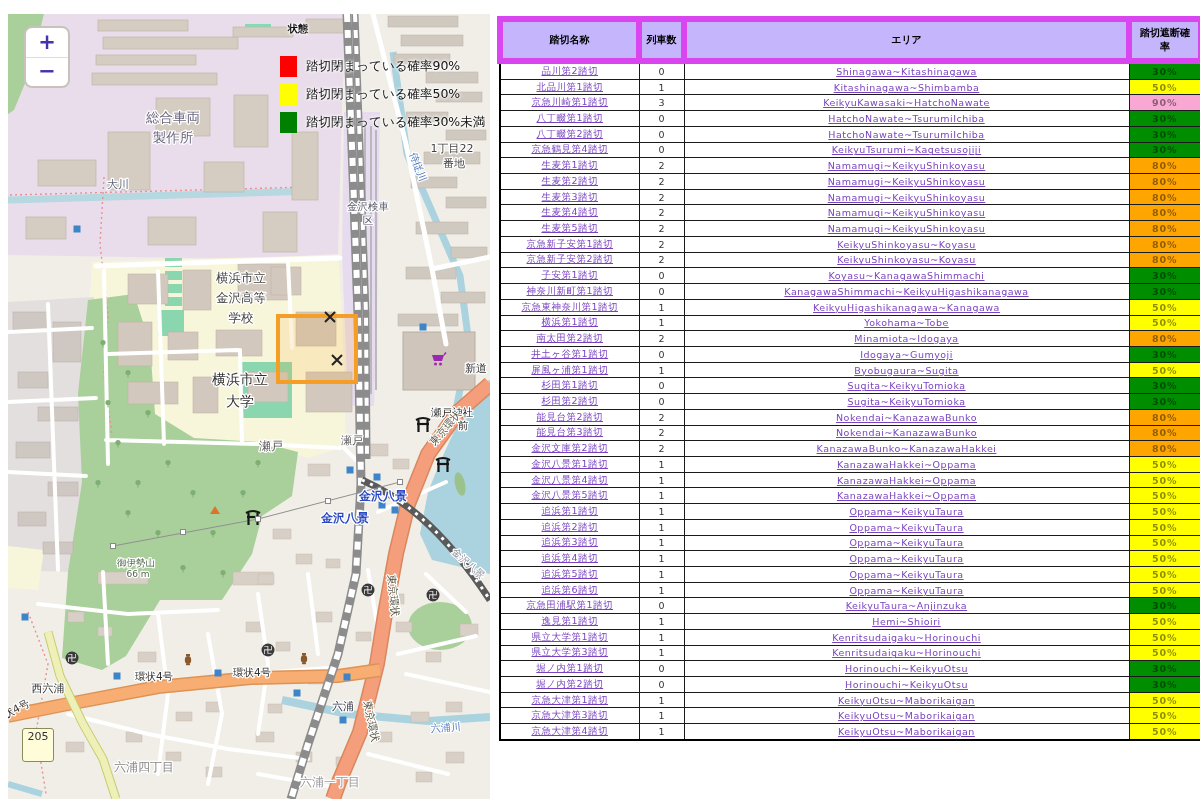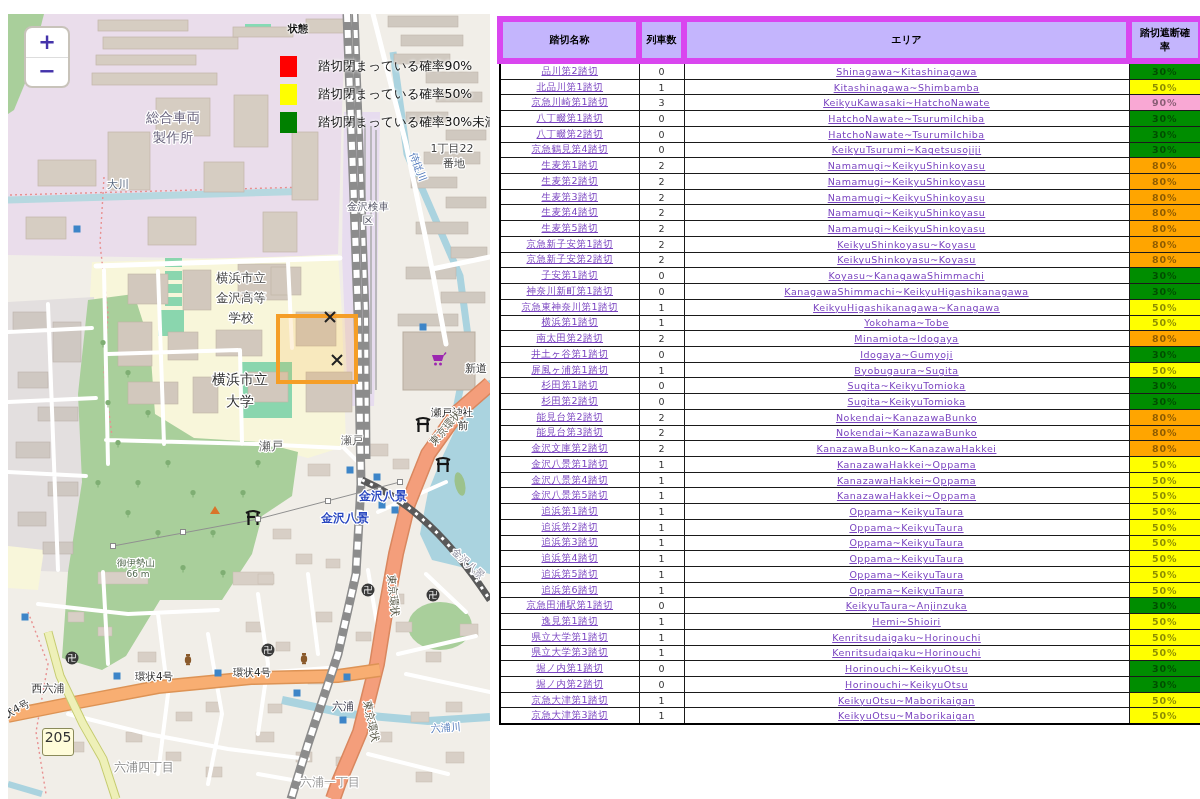--- a/index.html
+++ b/index.html
@@ -16,25 +16,25 @@
            display:flex;flex-direction:column;}
   .zoomctl button{flex:1;border:none;background:transparent;color:#4433aa;font-size:21px;
            font-weight:bold;cursor:pointer;line-height:1;padding:0;font-family:inherit;}
   .zoomctl .sep{height:1px;background:#ddd;}
   
   .legend{position:absolute;left:272px;top:8px;z-index:25;pointer-events:none;}
   .legend .lg-title{font-size:10px;font-weight:bold;color:#111;margin:0 0 16px 8px;
            text-shadow:0 0 3px #fff,0 0 3px #fff,0 0 3px #fff;}
   .lg-row{display:flex;align-items:center;height:28px;}
   .lg-sw{width:17px;height:21px;flex:0 0 17px;display:inline-block;}
-  .lg-tx{font-size:12.5px;color:#111;margin-left:21px;white-space:nowrap;
+  .lg-tx{font-size:12.5px;color:#111;margin-left:9px;white-space:nowrap;
          text-shadow:0 0 3px #fff,0 0 3px #fff,0 0 4px #fff;text-align:center;}
   
-  .roadbadge{position:absolute;left:34px;top:714px;width:32px;height:28px;background:#fffcda;
-      border:1.5px solid #8a8a5a;border-radius:3px;font-size:14px;color:#333;text-align:center;
+  .roadbadge{position:absolute;left:14px;top:714px;width:32px;height:34px;background:#fffcda;
+      border:1.5px solid #8a8a5a;border-radius:3px;font-size:11px;color:#333;text-align:center;
       line-height:16px;z-index:20;box-sizing:border-box;}
   
   #tablewrap{position:absolute;left:497px;top:16px;width:701px;}
   table.crossings{border-collapse:collapse;table-layout:fixed;width:701px;
       border:2px solid #000;font-size:9.5px;}
   table.crossings th{background:#c4b5fd;border:6px solid #d946ef;font-size:10px;color:#000;
       height:14px;padding:4px;font-weight:bold;}
   table.crossings td{border:1px solid #1a1a1a;background:#fff;height:14.73px;padding:0;
       text-align:center;color:#333;overflow:hidden;white-space:nowrap;}
   table.crossings a{color:#7a44c0;text-decoration:underline;letter-spacing:.5px;}
@@ -631,17 +631,23 @@
             <td>1</td>
             <td><a href="#">KeikyuOtsu~Maborikaigan</a></td>
             <td class="prob" style="background: rgb(255, 255, 0);">50%</td>
           </tr>
           <tr>
             <td><a href="#">京急大津第3踏切</a></td>
             <td>1</td>
             <td><a href="#">KeikyuOtsu~Maborikaigan</a></td>
             <td class="prob" style="background: rgb(255, 255, 0);">50%</td>
           </tr>
+          <tr>
+            <td><a href="#">京急大津第4踏切</a></td>
+            <td>1</td>
+            <td><a href="#">KeikyuOtsu~Maborikaigan</a></td>
+            <td class="prob" style="background: rgb(255, 255, 0);">50%</td>
+          </tr>
         </tbody>
     </table>
   </div>
 
 </div>
 
 </body></html>

